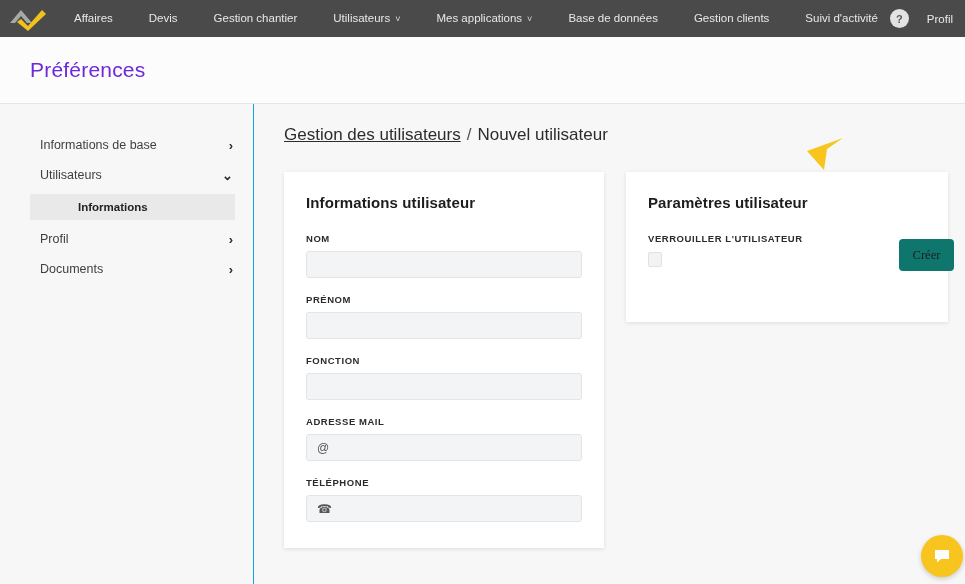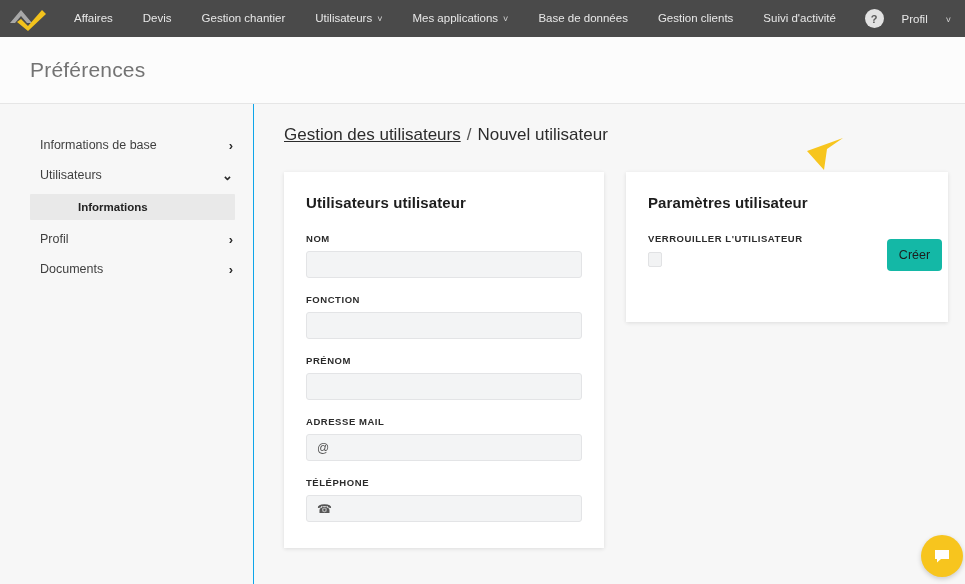--- a/index.html
+++ b/index.html
@@ -19,21 +19,21 @@
     padding: 0 14px 0 8px;
     position: relative;
     z-index: 30;
   }
   .logo {
     width: 40px; height: 28px;
     margin-right: 14px;
     flex: 0 0 auto;
     display: flex; align-items: center; justify-content: center;
   }
-  .nav-links { display: flex; align-items: center; gap: 6px; }
+  .nav-links { display: flex; align-items: center; gap: 12px; }
   .nav-item {
     color: #e8e8e8;
     font-size: 11.5px;
     padding: 0 12px;
     line-height: 37px;
     white-space: nowrap;
     cursor: pointer;
     display: flex; align-items: center; gap: 5px;
   }
   .caret { font-size: 9px; opacity: .9; display:inline-block; transform: translateY(1px); }
@@ -55,21 +55,21 @@
   }
 
   
   .page-header {
     height: 67px;
     background: #fcfcfc;
     border-bottom: 1px solid #e6e6e6;
     display: flex; align-items: center;
     padding-left: 30px;
   }
-  .page-title { font-size: 21px; color: #737373; font-weight: 400; letter-spacing: .2px; }
+  .page-title { font-size: 21px; color: #6d28d9; font-weight: 400; letter-spacing: .2px; }
 
   
   .layout { display: flex; height: 480px; background: #f7f7f7; }
 
   
   .sidebar {
     width: 254px; flex: 0 0 254px;
     background: #f7f7f7;
     border-right: 1px solid #0ea5e9;
     padding-top: 26px;
@@ -105,28 +105,28 @@
     padding-top: 4px;
   }
   .crumb {
     font-size: 17px; color: #2c2c2c;
   }
   .crumb-link { text-decoration: underline; cursor: pointer; }
   .crumb-sep { margin: 0 6px; color: #555; }
 
   .btn-creer {
     position: absolute;
-    right: 36px; top: 135px;
-    background: #14b8a6;
+    right: 24px; top: 135px;
+    background: #0f766e;
     color: #1d1d1d;
     border: none;
     border-radius: 4px;
     width: 55px; height: 32px;
     font-size: 12.5px;
-    font-family: Liberation Sans, sans-serif;
+    font-family: Liberation Serif, serif;
     cursor: pointer;
   }
 
   
   .cursor-arrow {
     position: absolute;
     left: 551px; top: 25px;
     width: 44px; height: 44px;
     pointer-events: none;
     z-index: 20;
@@ -289,38 +289,38 @@
 
     <div class="cursor-arrow">
       <svg width="44" height="44" viewBox="0 0 44 44">
         <path d="M2 22 L38 9 L22 20 L19 41 Z" fill="#f7c51e"></path>
       </svg>
     </div>
 
     <div class="cards">
 
       <div class="card card-left">
-        <div class="card-title">Utilisateurs utilisateur</div>
+        <div class="card-title">Informations utilisateur</div>
 
         <div class="field">
           <div class="field-label">NOM</div>
           <div class="field-input">
             <input type="text" placeholder="" style="">
           </div>
         </div>
 
         <div class="field">
+          <div class="field-label">PRÉNOM</div>
+          <div class="field-input">
+            <input type="text" placeholder="" style="">
+          </div>
+        </div>
+
+        <div class="field">
           <div class="field-label">FONCTION</div>
-          <div class="field-input">
-            <input type="text" placeholder="" style="">
-          </div>
-        </div>
-
-        <div class="field">
-          <div class="field-label">PRÉNOM</div>
           <div class="field-input">
             <input type="text" placeholder="" style="">
           </div>
         </div>
 
         <div class="field">
           <div class="field-label">ADRESSE MAIL</div>
           <div class="field-input">
             <span class="in-icon">@</span>
             <input type="text" placeholder="" style="">

